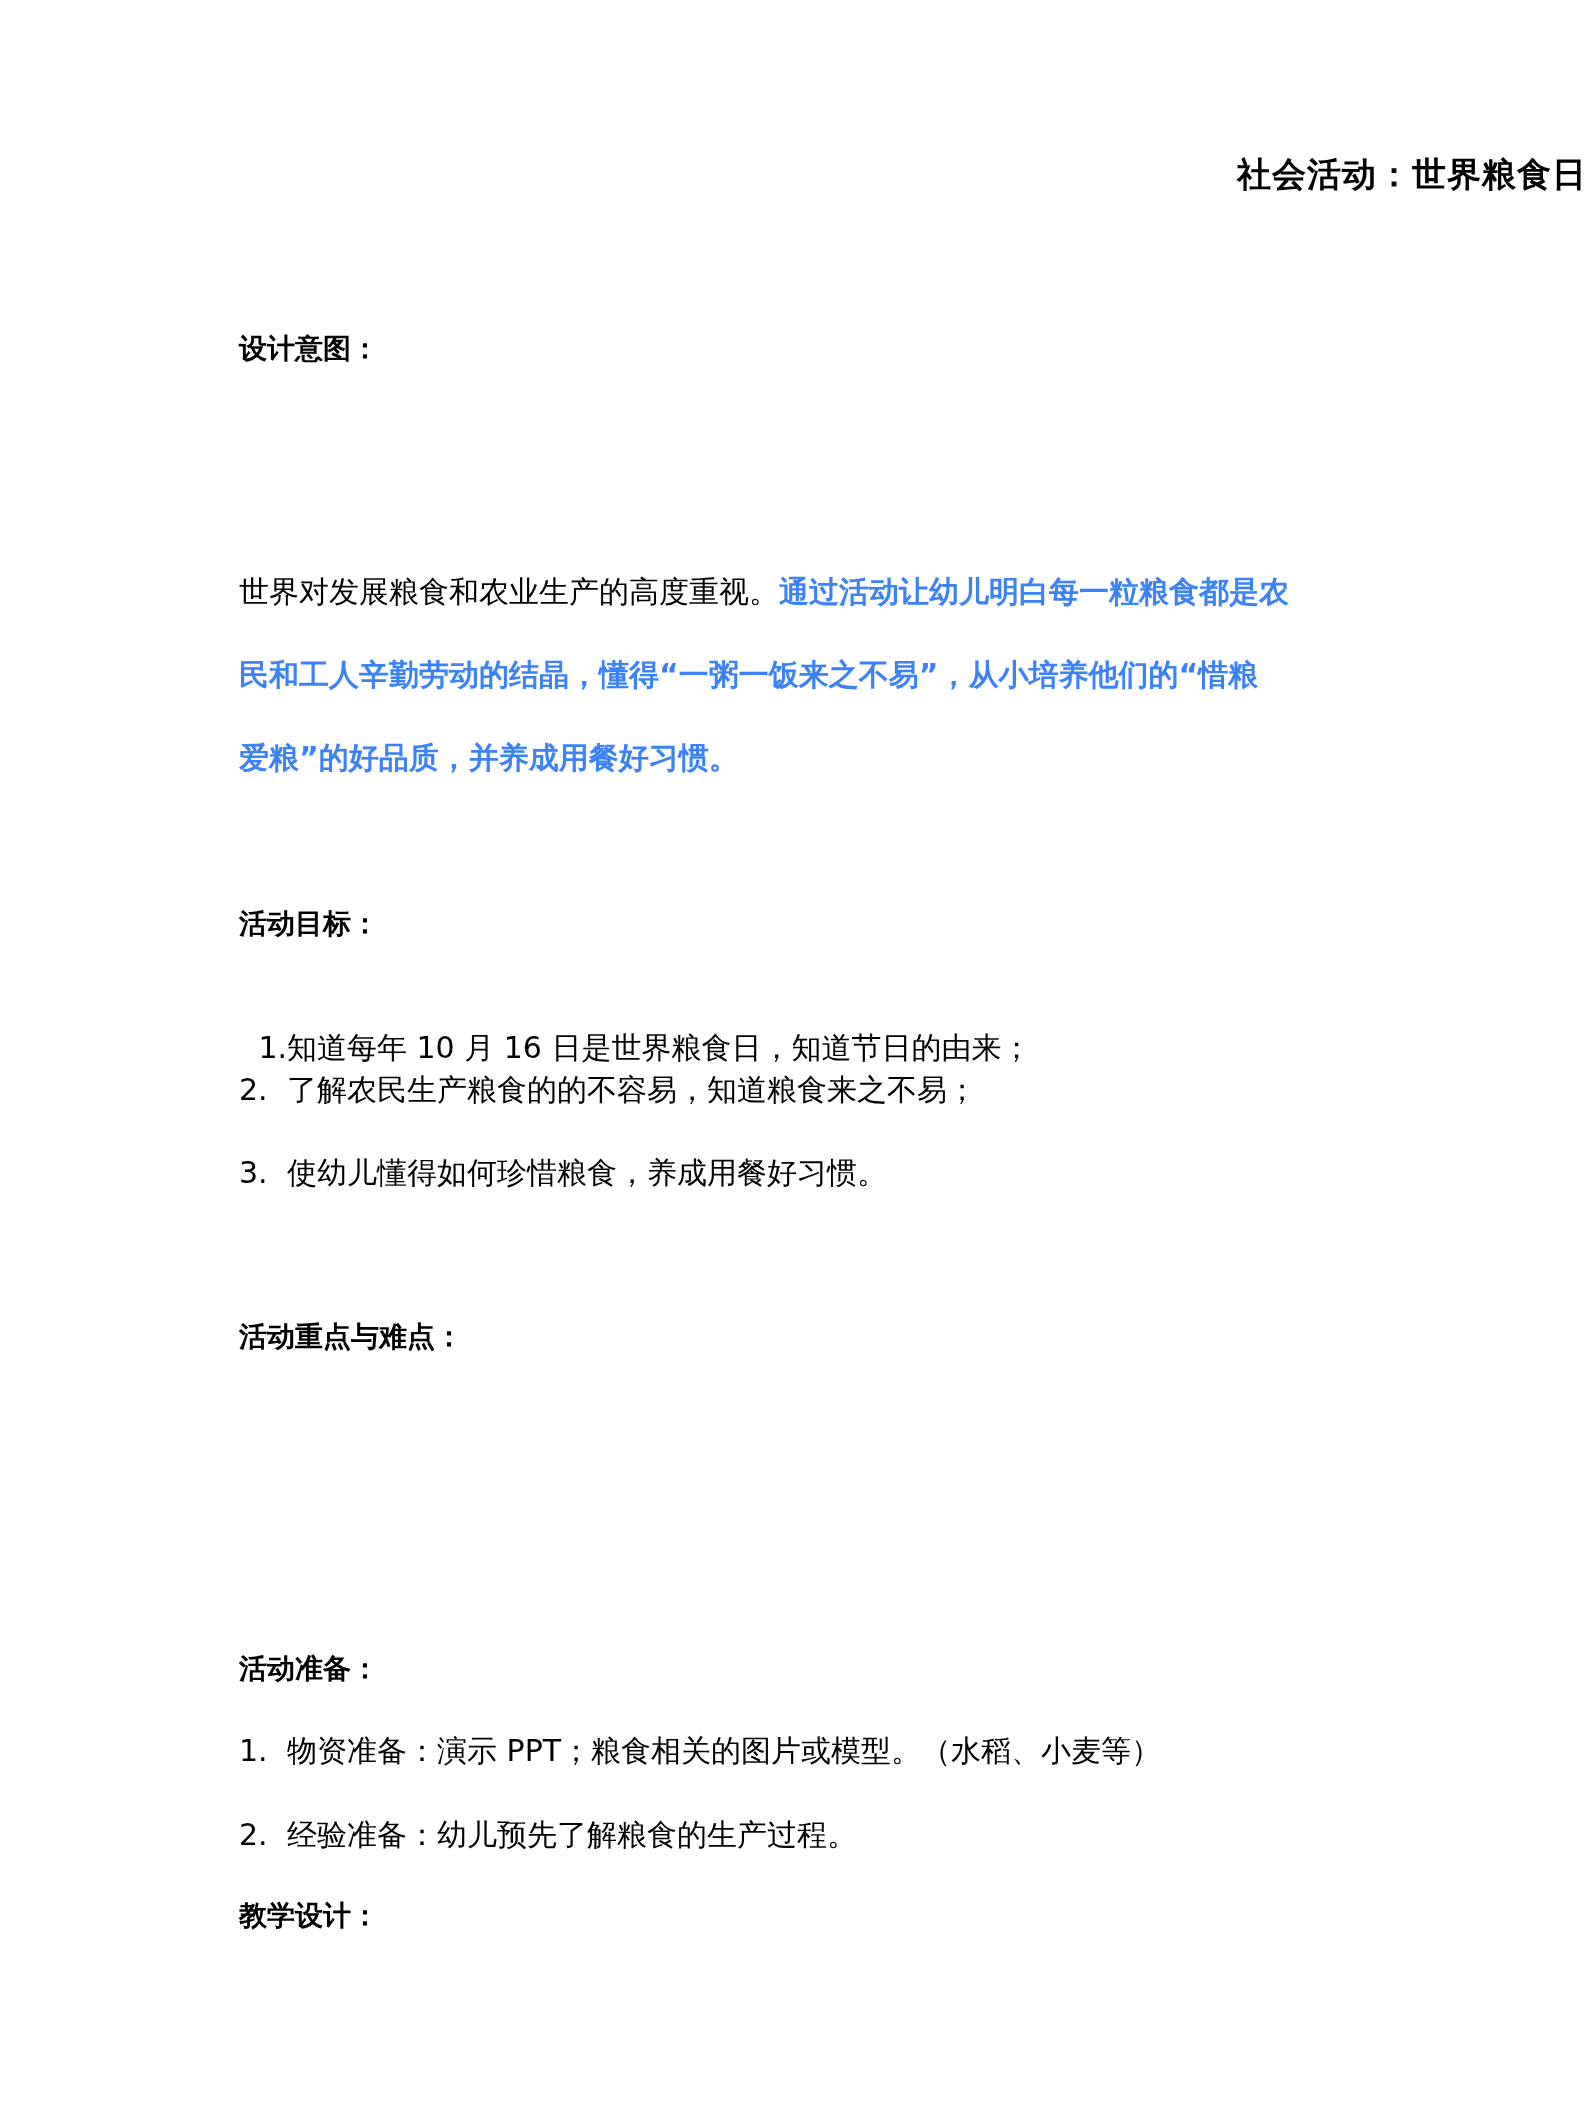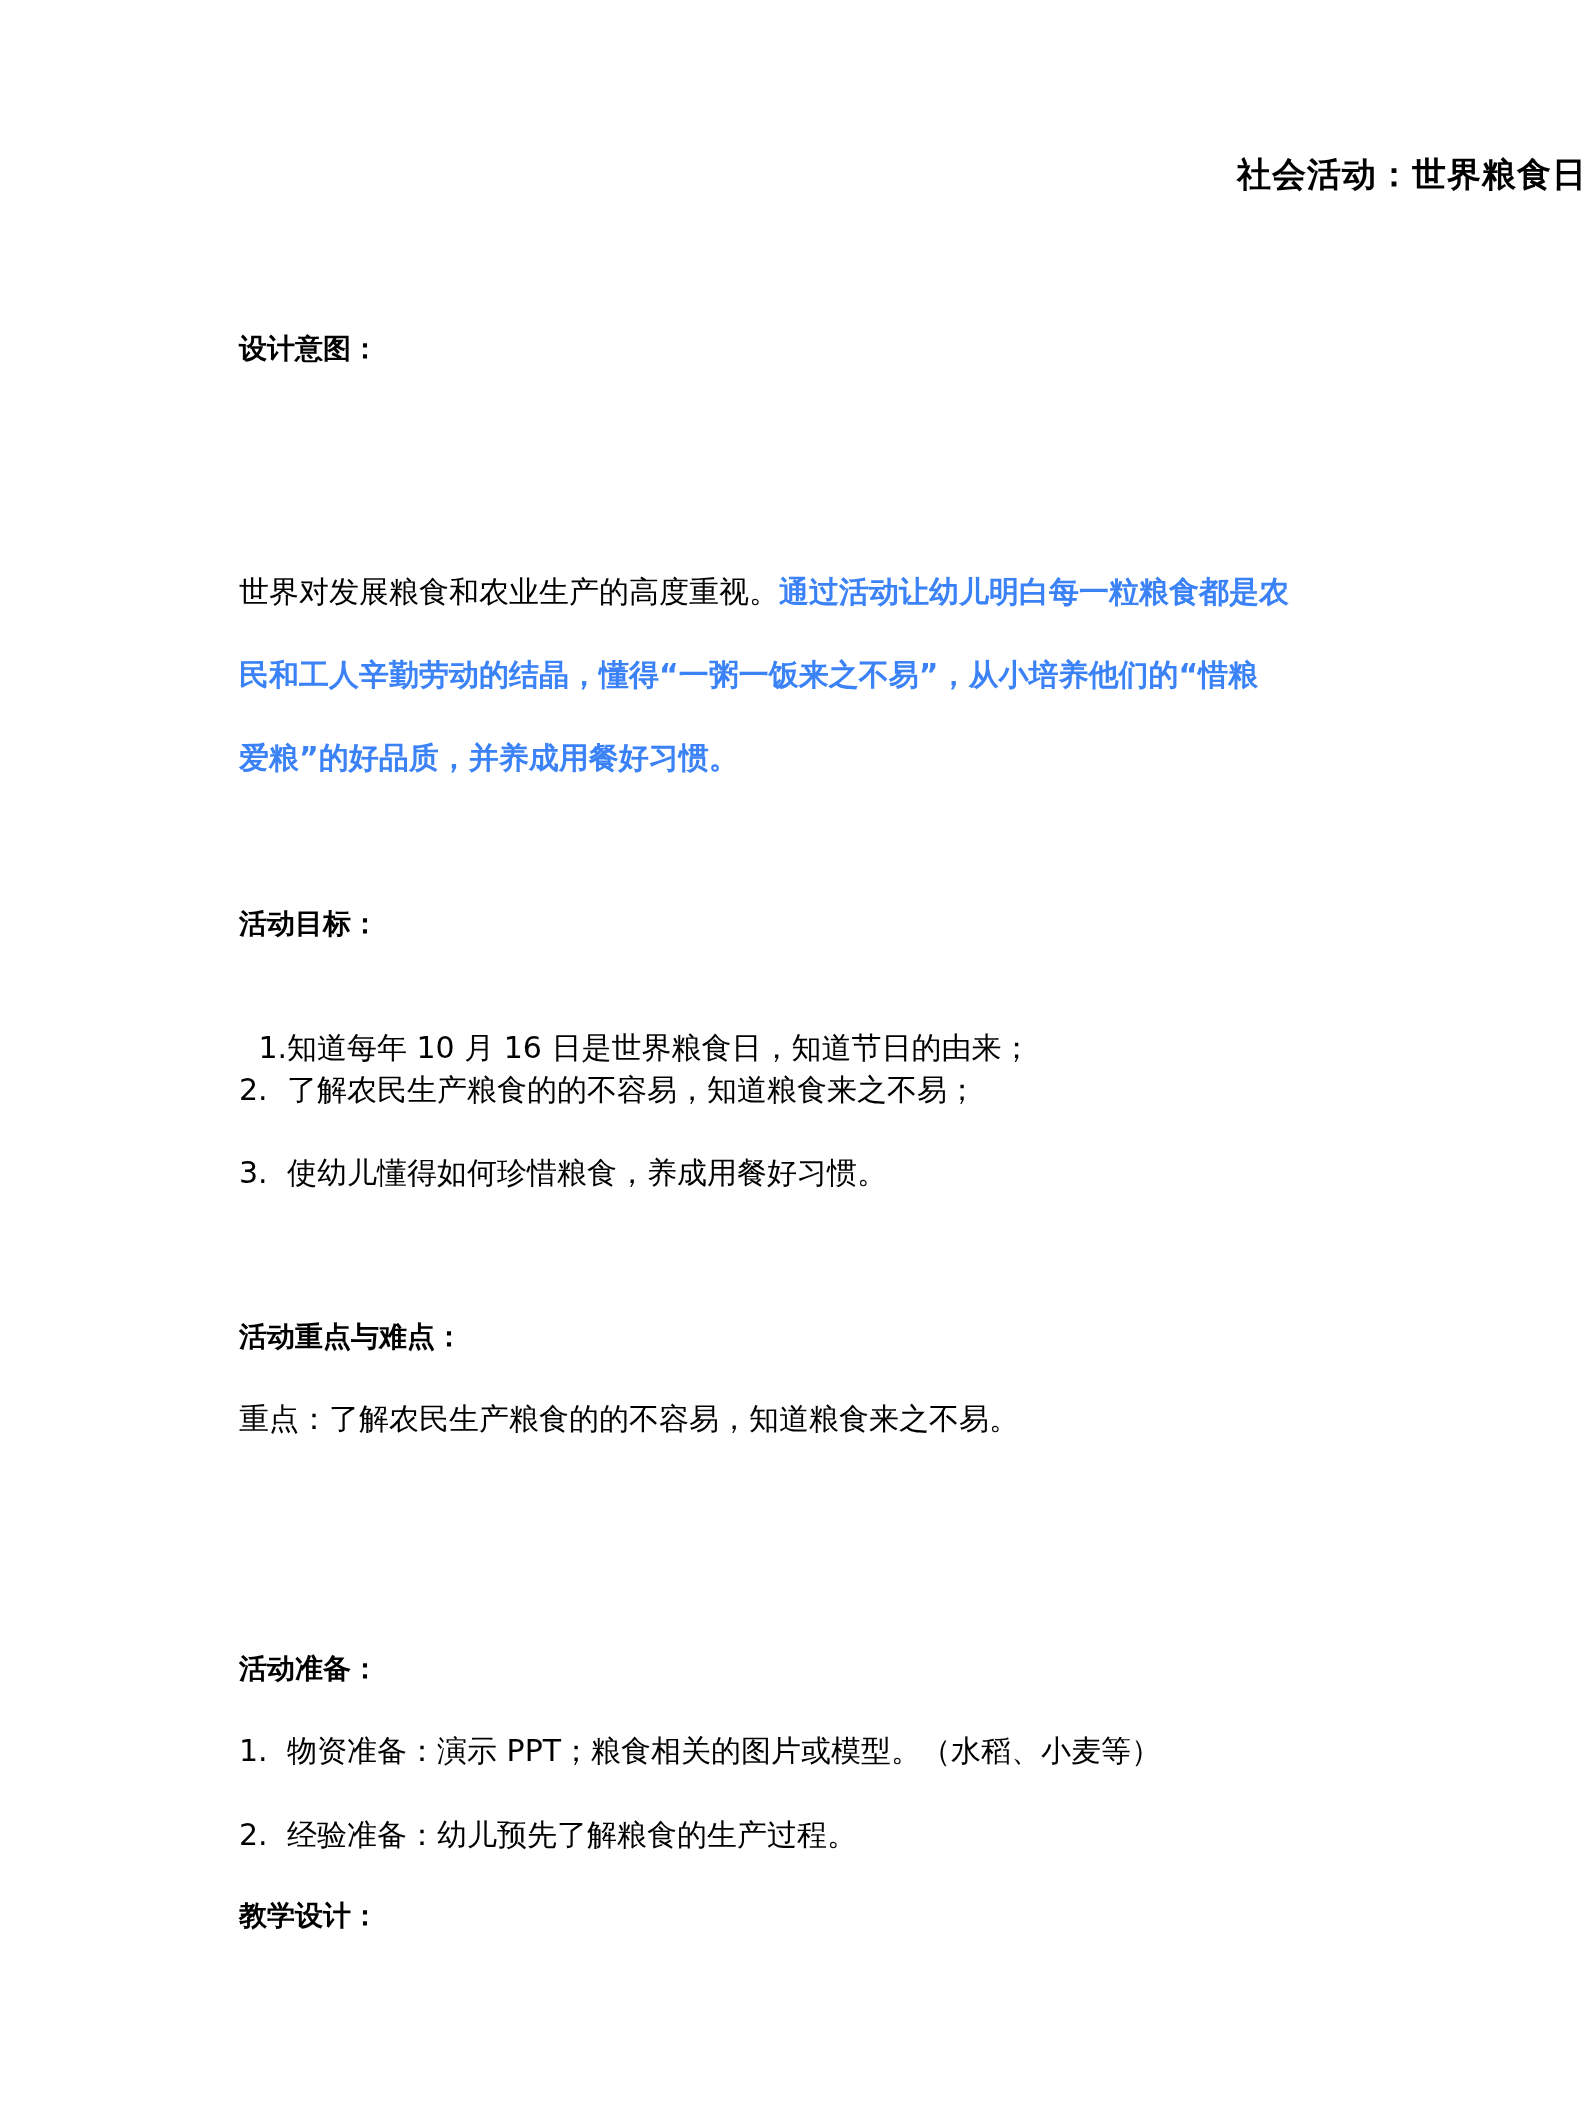--- a/index.html
+++ b/index.html
@@ -45,21 +45,20 @@
     <span class="num">1.</span><span>知道每年 10 月 16 日是世界粮食日，知道节日的由来；</span>
   </div>
   <div class="line" style="top:1070px;">
     <span class="num">2.</span><span>了解农民生产粮食的的不容易，知道粮食来之不易；</span>
   </div>
   <div class="line" style="top:1153px;">
     <span class="num">3.</span><span>使幼儿懂得如何珍惜粮食，养成用餐好习惯。</span>
   </div>
 
   <div class="heading" style="top:1318px;">活动重点与难点：</div>
-  <div class="line" style="top:1399px;">重点：了解农民生产粮食的的不容易，知道粮食来之不易。</div>
 
   <div class="heading" style="top:1650px;">活动准备：</div>
   <div class="line" style="top:1731px;">
     <span class="num">1.</span><span>物资准备：演示 PPT；粮食相关的图片或模型。（水稻、小麦等）</span>
   </div>
   <div class="line" style="top:1815px;">
     <span class="num">2.</span><span>经验准备：幼儿预先了解粮食的生产过程。</span>
   </div>
 
   <div class="heading" style="top:1897px;">教学设计：</div>

